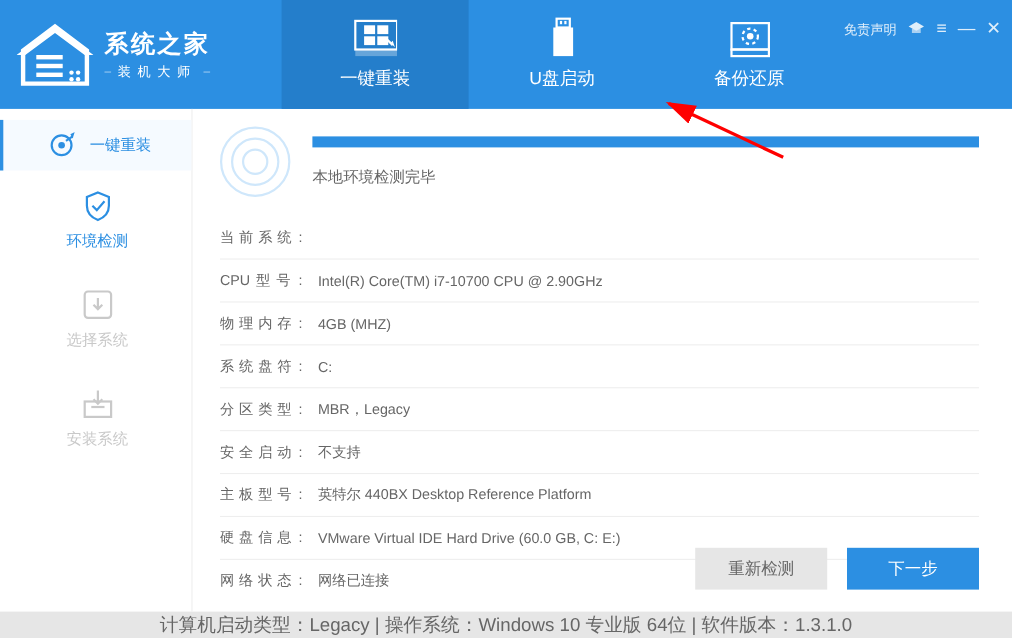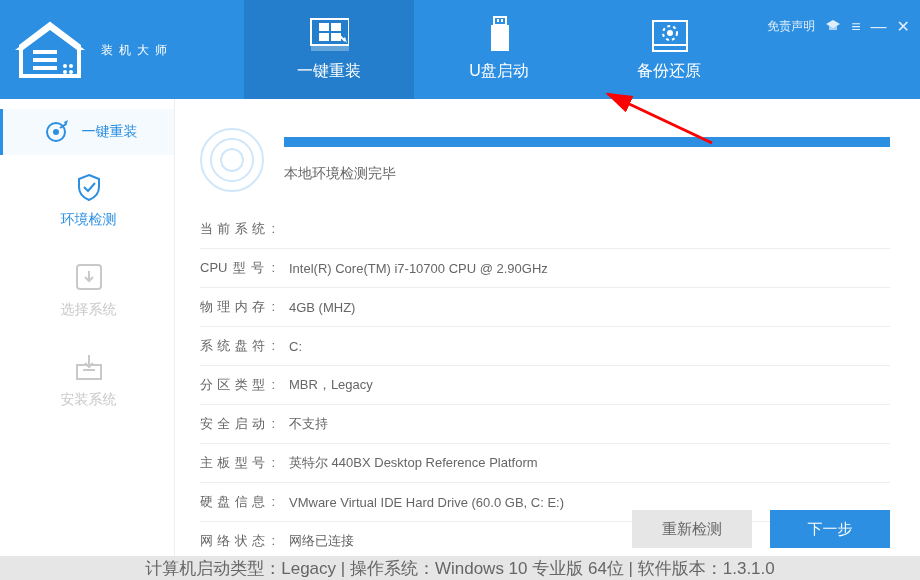--- a/index.html
+++ b/index.html
@@ -24,37 +24,37 @@
 .top-ctrl span { cursor: pointer; opacity: 0.85; }
 .top-ctrl .win-btn { font-size: 16px; line-height: 1; }
 
 .body-area { display: flex; height: calc(100% - 99px - 24px); }
 .sidebar { width: 175px; border-right: 1px solid #eee; padding-top: 10px; }
 .sb-item { height: 90px; border-left: 3px solid transparent; display: flex; flex-direction: column; align-items: center; justify-content: center; gap: 8px; color: #c9c9c9; font-size: 14px; cursor: pointer; }
 .sb-item.active { color: #2c8fe2; background: #f5faff; border-left-color: #2c8fe2; }
 .sb-icon { width: 32px; height: 32px; display: flex; align-items: center; justify-content: center; }
 .sb-item.env { color: #2c8fe2; }
 
-.main { flex: 1; padding: 29px 30px 0 25px; position: relative; }
+.main { flex: 1; padding: 16px 30px 0 25px; position: relative; }
 .top-block { display: flex; align-items: center; gap: 20px; }
 .radar { width: 64px; height: 64px; border-radius: 50%; border: 2px solid #cfe7fb; position: relative; flex-shrink: 0; }
 .radar::before { content: ""; position: absolute; inset: 8px; border: 2px solid #cfe7fb; border-radius: 50%; }
 .radar::after { content: ""; position: absolute; inset: 18px; border: 2px solid #cfe7fb; border-radius: 50%; }
 .progress-col { flex: 1; }
 .progress-bar { height: 10px; background: #2c8fe2; width: 100%; }
 .progress-text { font-size: 14px; color: #666; margin-top: 18px; }
 
 .info-list { margin-top: 20px; }
 .info-row { display: flex; padding: 8px 0; font-size: 13px; align-items: center; }
 .info-label { width: 75px; color: #666; text-align: justify; text-align-last: justify; }
 .info-label::after { content: ":"; margin-left: 2px; }
 .info-value { color: #666; margin-left: 14px; }
 .divider { height: 1px; background: #eee; margin: 2px 0; }
 
-.btn-row { position: absolute; bottom: 8px; right: 30px; display: flex; gap: 18px; }
+.btn-row { position: absolute; bottom: 20px; right: 30px; display: flex; gap: 18px; }
 .btn { width: 120px; height: 38px; border: none; font-size: 15px; cursor: pointer; }
 .btn.gray { background: #e6e6e6; color: #666; }
 .btn.blue { background: #2c8fe2; color: #fff; }
 
 .footer { height: 24px; background: #e6e6e6; font-size: 17px; color: #666; display: flex; align-items: center; justify-content: center; }
 
 .arrow { position: absolute; top: 88px; left: 602px; pointer-events: none; z-index: 10; }
 </style>
 </head>
 <body>
@@ -68,20 +68,21 @@
         <rect x="18" y="30" width="24" height="4" fill="#fff"></rect>
         <rect x="18" y="38" width="24" height="4" fill="#fff"></rect>
         <rect x="18" y="46" width="24" height="4" fill="#fff"></rect>
         <circle cx="50" cy="46" r="2" fill="#fff"></circle>
         <circle cx="56" cy="46" r="2" fill="#fff"></circle>
         <circle cx="50" cy="52" r="2" fill="#fff"></circle>
         <circle cx="56" cy="52" r="2" fill="#fff"></circle>
       </svg>
     </div>
     <div class="logo-text">
+      <div class="logo-title">系统之家</div>
       <div class="logo-sub">
           <span>装机大师</span>
         </div>
     </div>
   </div>
   <div class="top-nav">
     <div class="top-nav-item active">
       <div class="top-nav-icon">
         <svg width="42" height="36">
             <rect x="2" y="2" width="38" height="26" fill="none" stroke="#fff" stroke-width="2"></rect>

